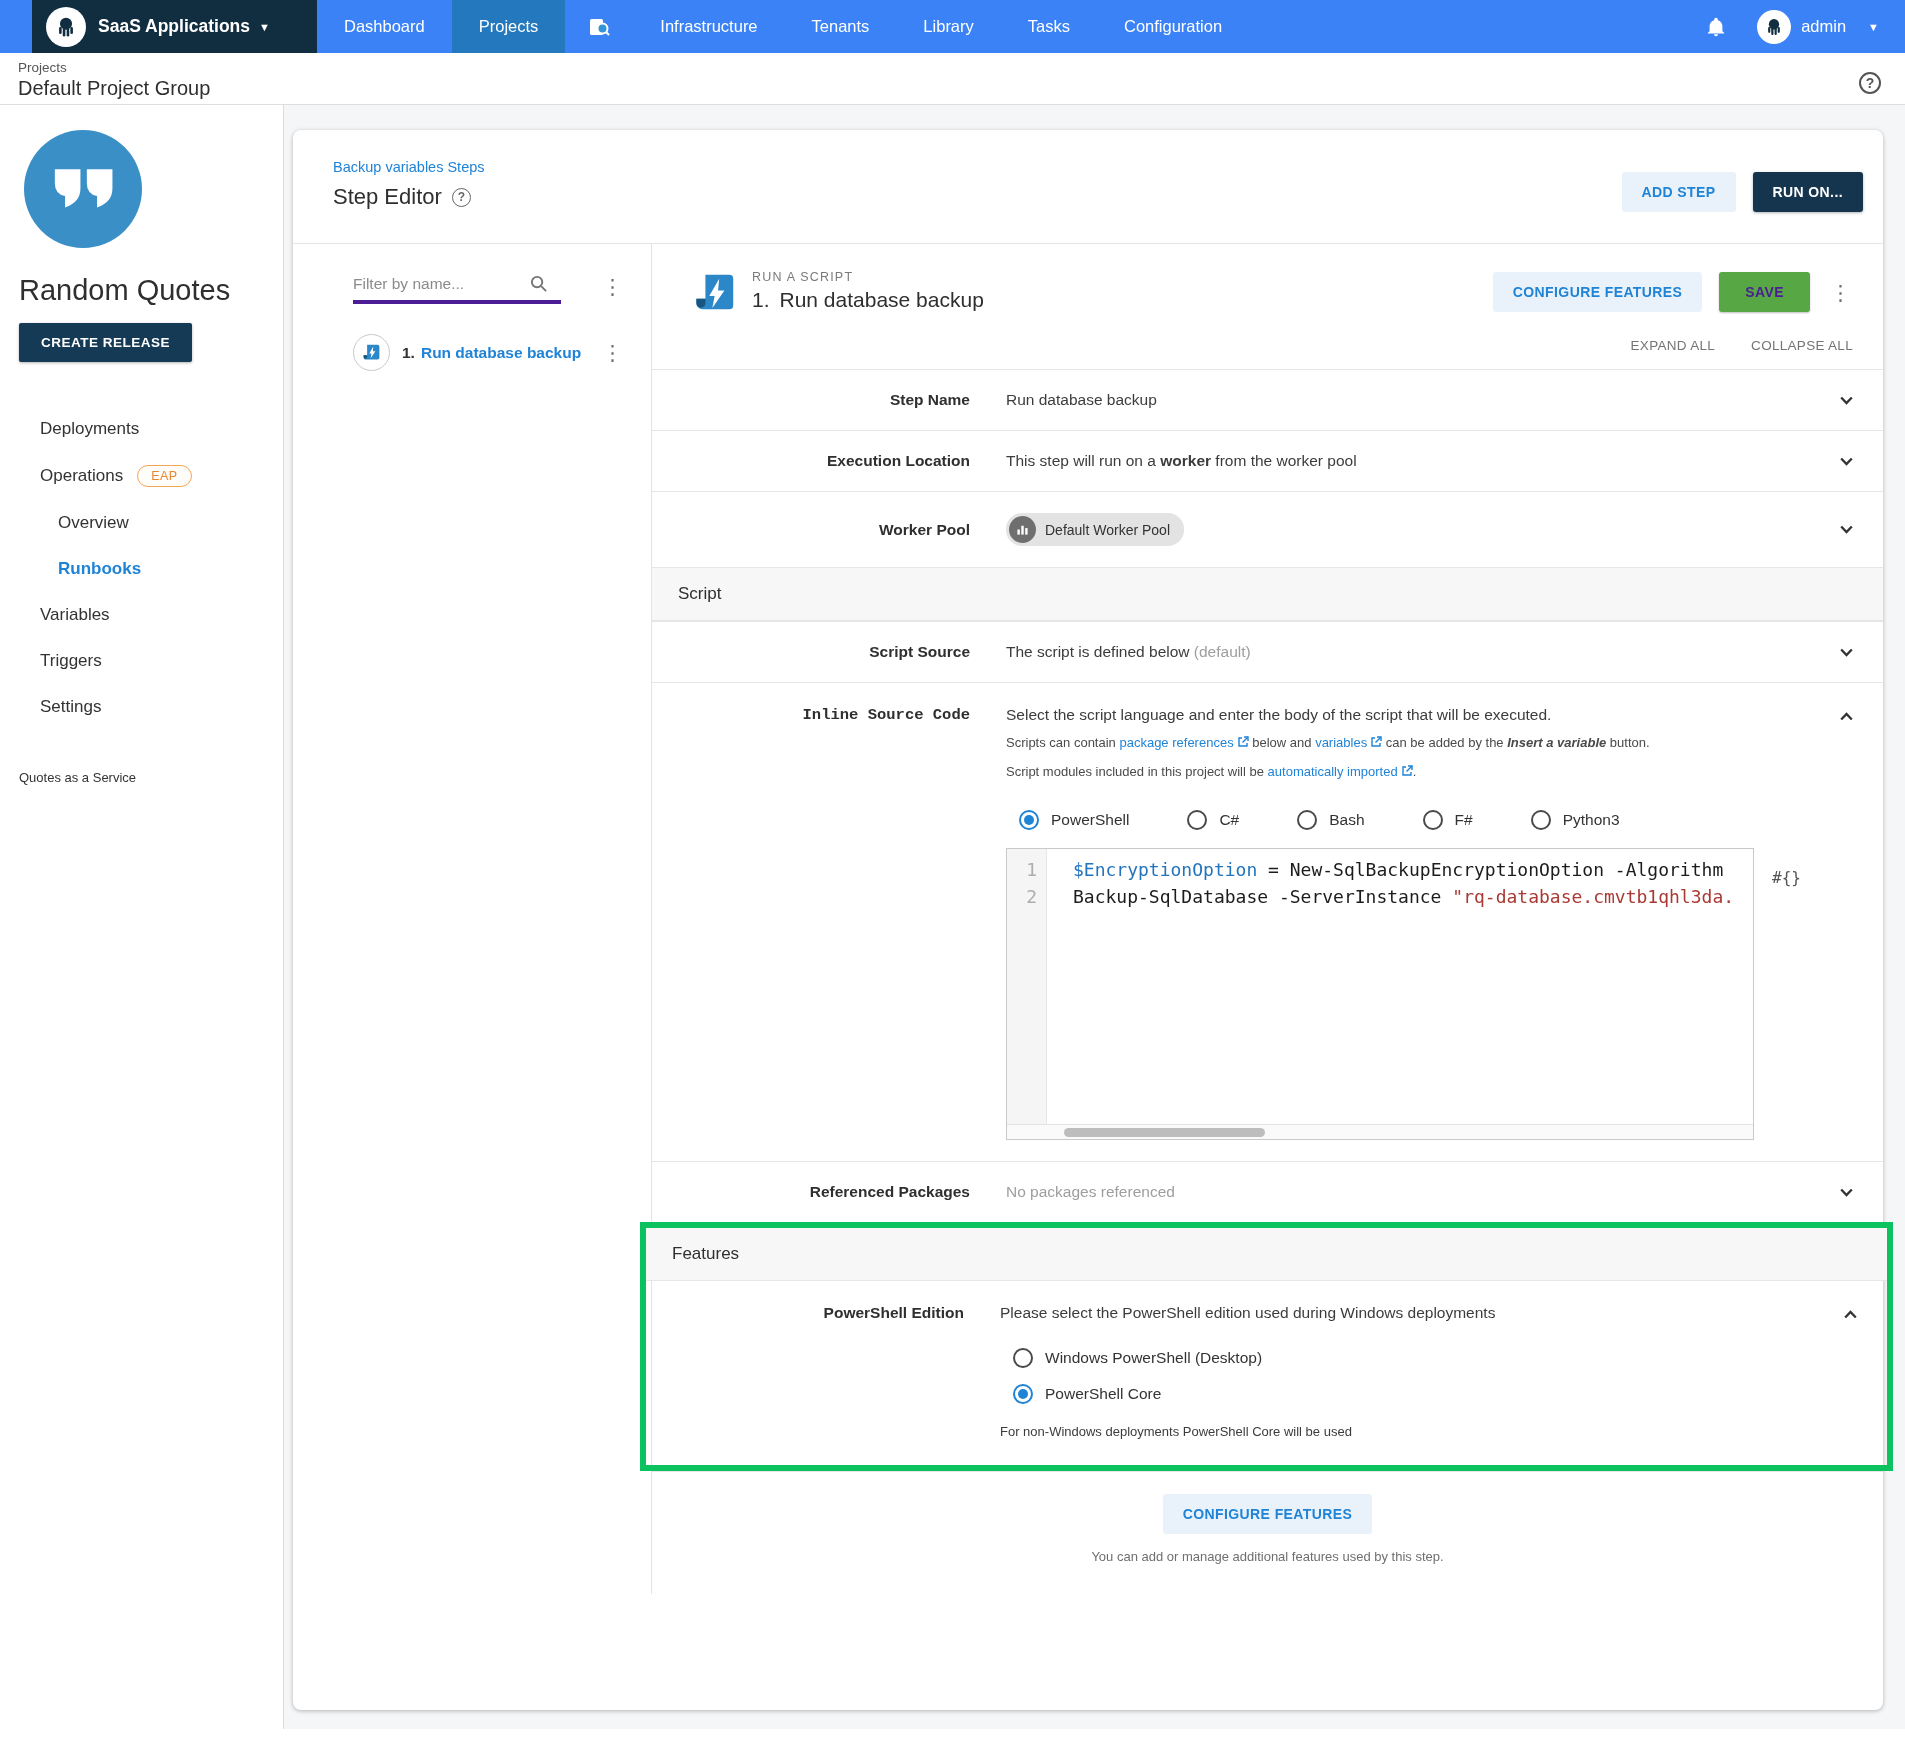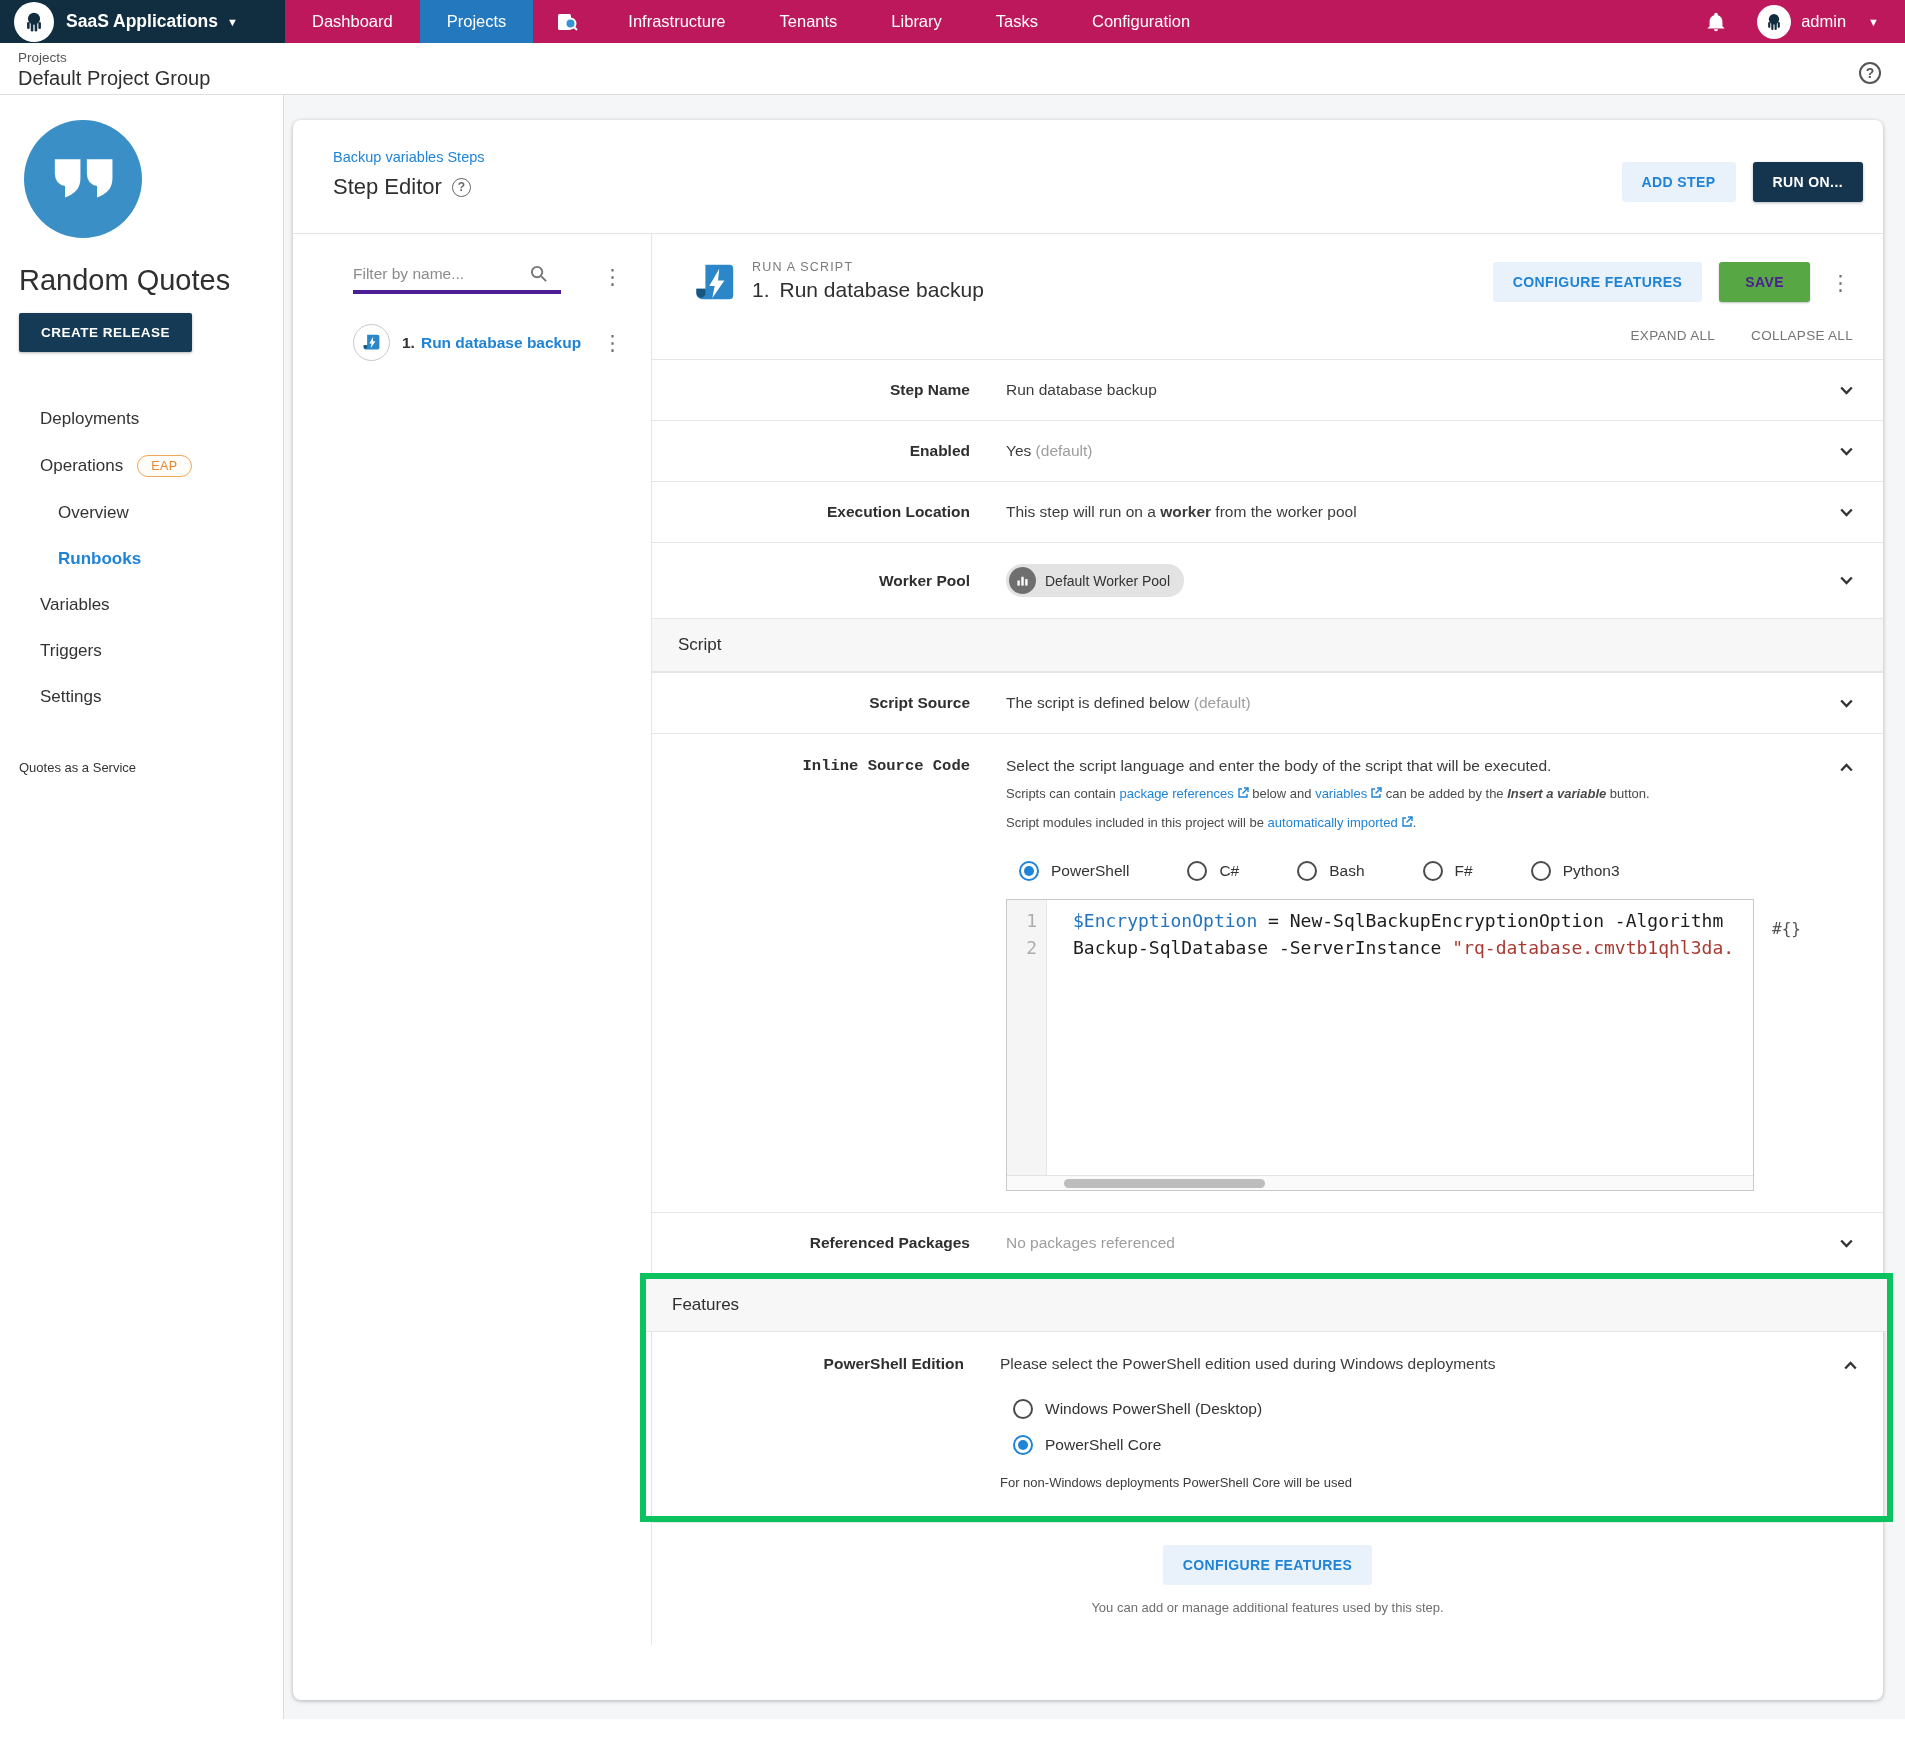--- a/index.html
+++ b/index.html
@@ -1,21 +1,21 @@
 <!DOCTYPE html>
 <html><head>
 <meta charset="utf-8">
 <title>Step Editor</title>
 <style>
   * { margin:0; padding:0; box-sizing:border-box; }
   html,body { width:1905px; height:1737px; overflow:hidden; background:#fff;
     font-family:"Liberation Sans", sans-serif; color:#333; }
 
   
-  .topnav { height:43px; background:#be185d; display:flex; align-items:stretch; }
+  .topnav { height:53px; background:#3b82f6; display:flex; align-items:stretch;padding-left:32px; }
   .brand { width:285px; background:#112e41; display:flex; align-items:center; padding-left:14px; flex:0 0 285px; cursor:pointer; }
   .logo-circle { width:40px; height:40px; border-radius:50%; background:#fff; display:flex; align-items:center; justify-content:center; }
   .brand-name { color:#fff; font-size:17.5px; font-weight:bold; margin-left:12px; }
   .caret { color:#fff; font-size:11px; margin-left:9px; }
   .tabs { display:flex; align-items:stretch; }
   .tab { display:flex; align-items:center; padding:0 27px; color:#fff; font-size:16.5px; cursor:pointer; text-decoration:none; }
   .tab.active { background:#2478be; }
   .tab.icon-tab { padding:0 22px; }
   .nav-right { margin-left:auto; display:flex; align-items:center; padding-right:26px; }
   .bell { margin-right:30px; cursor:pointer; display:flex; }
@@ -313,31 +313,20 @@
             <div class="frow">
               <div class="flabel">Step Name</div>
               <div class="fvalue">Run database backup</div>
               <div class="chev">
                 <svg viewBox="0 0 16 16" fill="none" stroke="#333" stroke-width="2.2">
                     <path d="M3 5.2 L8 10.4 L13 5.2"></path>
                   </svg>
               </div>
             </div>
 
-            <div class="frow">
-              <div class="flabel">Enabled</div>
-              <div class="fvalue">
-                <span>Yes</span> <span class="muted">(default)</span>
-              </div>
-              <div class="chev">
-                <svg viewBox="0 0 16 16" fill="none" stroke="#333" stroke-width="2.2">
-                    <path d="M3 5.2 L8 10.4 L13 5.2"></path>
-                  </svg>
-              </div>
-            </div>
 
             <div class="frow">
               <div class="flabel">Execution Location</div>
               <div class="fvalue">
                 <span>This step will run on a </span><b>worker</b><span> from the worker pool</span>
               </div>
               <div class="chev">
                 <svg viewBox="0 0 16 16" fill="none" stroke="#333" stroke-width="2.2">
                     <path d="M3 5.2 L8 10.4 L13 5.2"></path>
                   </svg>

